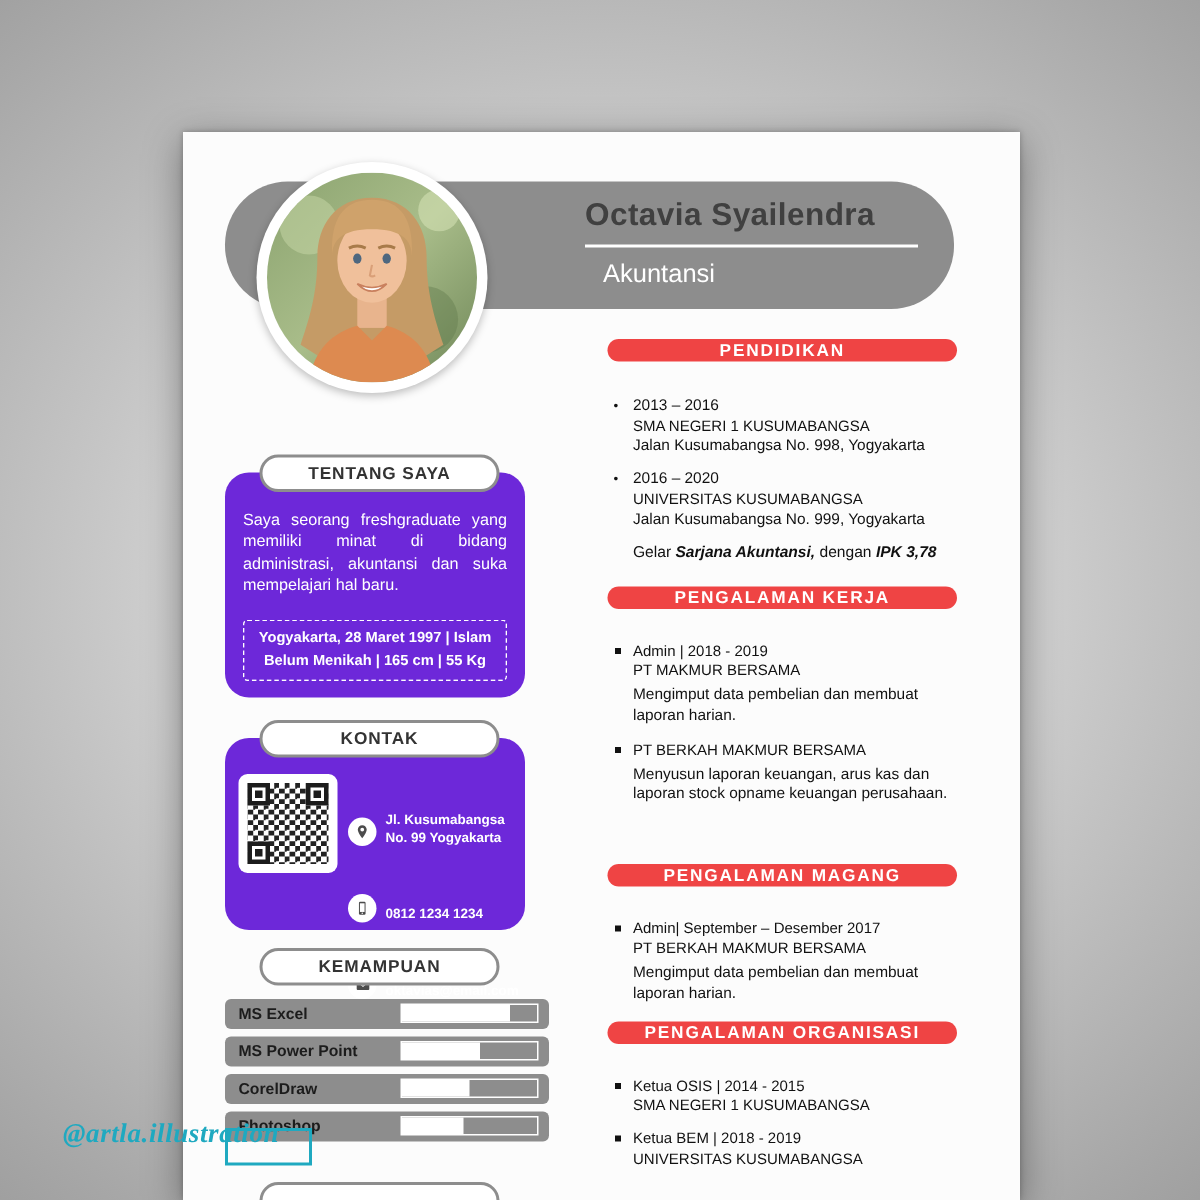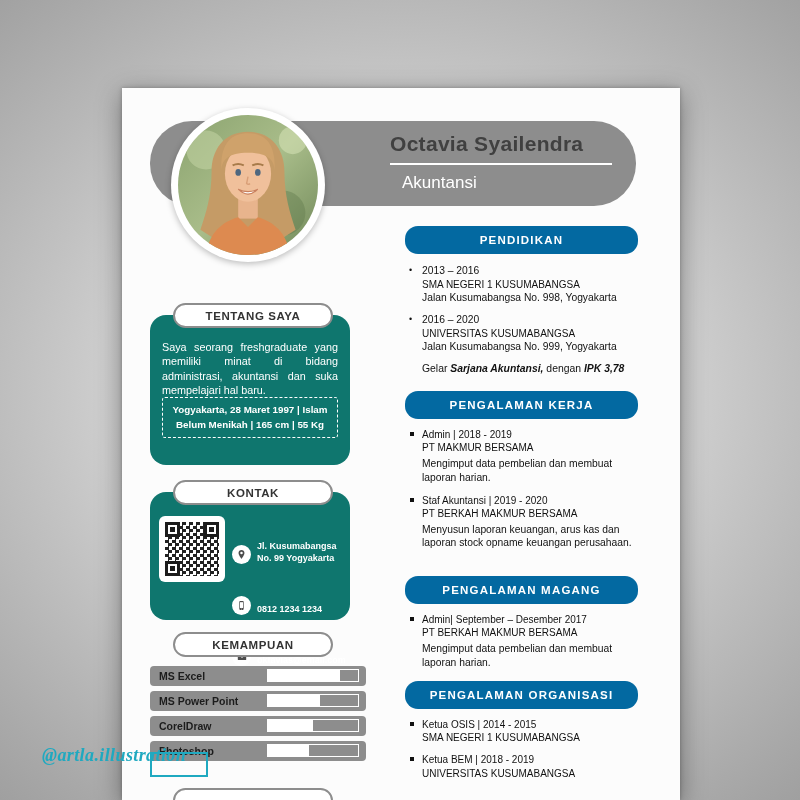--- a/index.html
+++ b/index.html
@@ -34,25 +34,25 @@
   .name-line { width:222px; height:2px; background:#fff; margin-top:7px; }
   .subtitle { color:#fff; font-size:17px; margin-top:8px;margin-left:12px; }
 
   
   .lpill {
     position:absolute; left:51px; width:160px; height:25px; z-index:3;
     background:#fff; border:2px solid #8d8d8d; border-radius:13px;
     display:flex; align-items:center; justify-content:center;
     font-size:11.5px; font-weight:bold; color:#333; letter-spacing:.6px;
   }
-  .gray-box { position:absolute; left:28px; width:200px; background:#0f766e; border-radius:16px; z-index:2; }
+  .gray-box { position:absolute; left:28px; width:200px; background:#6d28d9; border-radius:16px; z-index:2; }
   .about-box { top:227px; height:150px; padding:25px 12px 0 12px; }
   .about-text { color:#fff; font-size:10.8px; line-height:1.32; text-align:justify; }
   .dashed-box {
-    margin-top:0; border:1.4px dashed #fff; border-radius:3px; padding:5px 2px;
+    margin-top:16px; border:1.4px dashed #fff; border-radius:3px; padding:5px 2px;
     color:#fff; font-size:9.8px; font-weight:bold; text-align:center; line-height:1.5;
   }
 
   .contact-box { top:404px; height:128px; }
   .qr {
     position:absolute; left:9px; top:24px; width:66px; height:66px;
     background:#fff; border-radius:6px;
   }
   .qr-noise {
     position:absolute; inset:6px;
@@ -78,22 +78,22 @@
   .skill-row { position:relative; height:20px; background:#8d8d8d; border-radius:4px; margin-bottom:5px; }
   .skill-label { position:absolute; left:9px; top:3.5px; font-size:10.5px; font-weight:bold; color:#1c1c1c; }
   .skill-bar { position:absolute; right:7px; top:3px; width:92px; height:13px; border:1.5px solid #fff; }
   .skill-fill { height:100%; background:#fff; }
 
   .bottom-pill { top:700px; }
 
   
   .rcol { position:absolute; left:283px; top:0; width:233px; height:712px; }
   .rpill {
-    position:absolute; left:0; width:233px; height:28px;
-    background:#0369a1; border-radius:13px; color:#fff;
+    position:absolute; left:0; width:233px; height:15px;
+    background:#ef4444; border-radius:13px; color:#fff;
     font-size:11.5px; font-weight:bold; letter-spacing:1.2px;
     display:flex; align-items:center; justify-content:center;
   }
   .rcontent { position:absolute; left:3px; width:229px; color:#111; }
   .item { position:relative; padding-left:14px; margin-bottom:9px; }
   .dot-bullet { position:absolute; left:1px; top:1px; font-size:9px; }
   .sq-bullet { position:absolute; left:2px; top:4px; width:4px; height:4px; background:#111; }
   .line-reg  { font-size:10.3px; line-height:1.32; }
   .line-bold { font-size:10px; font-weight:normal; line-height:1.32; }
   .line-desc { font-size:10.3px; line-height:1.32; margin-top:3px; }
@@ -265,21 +265,20 @@
       </div>
       <div class="rcontent" style="top:340px">
         <div class="item">
           <span class="sq-bullet"></span>
           <div class="line-bold">Admin | 2018 - 2019</div>
           <div class="line-bold">PT MAKMUR BERSAMA</div>
           <div class="line-desc">Mengimput data pembelian dan membuat laporan harian.</div>
         </div>
         <div class="item">
           <span class="sq-bullet"></span>
-          <div class="line-bold">Staf Akuntansi | 2019 - 2020</div>
           <div class="line-bold">PT BERKAH MAKMUR BERSAMA</div>
           <div class="line-desc">Menyusun laporan keuangan, arus kas dan laporan stock opname keuangan perusahaan.</div>
         </div>
       </div>
 
       <div class="rpill" style="top:488px">
         <span>PENGALAMAN MAGANG</span>
       </div>
       <div class="rcontent" style="top:525px">
         <div class="item">

